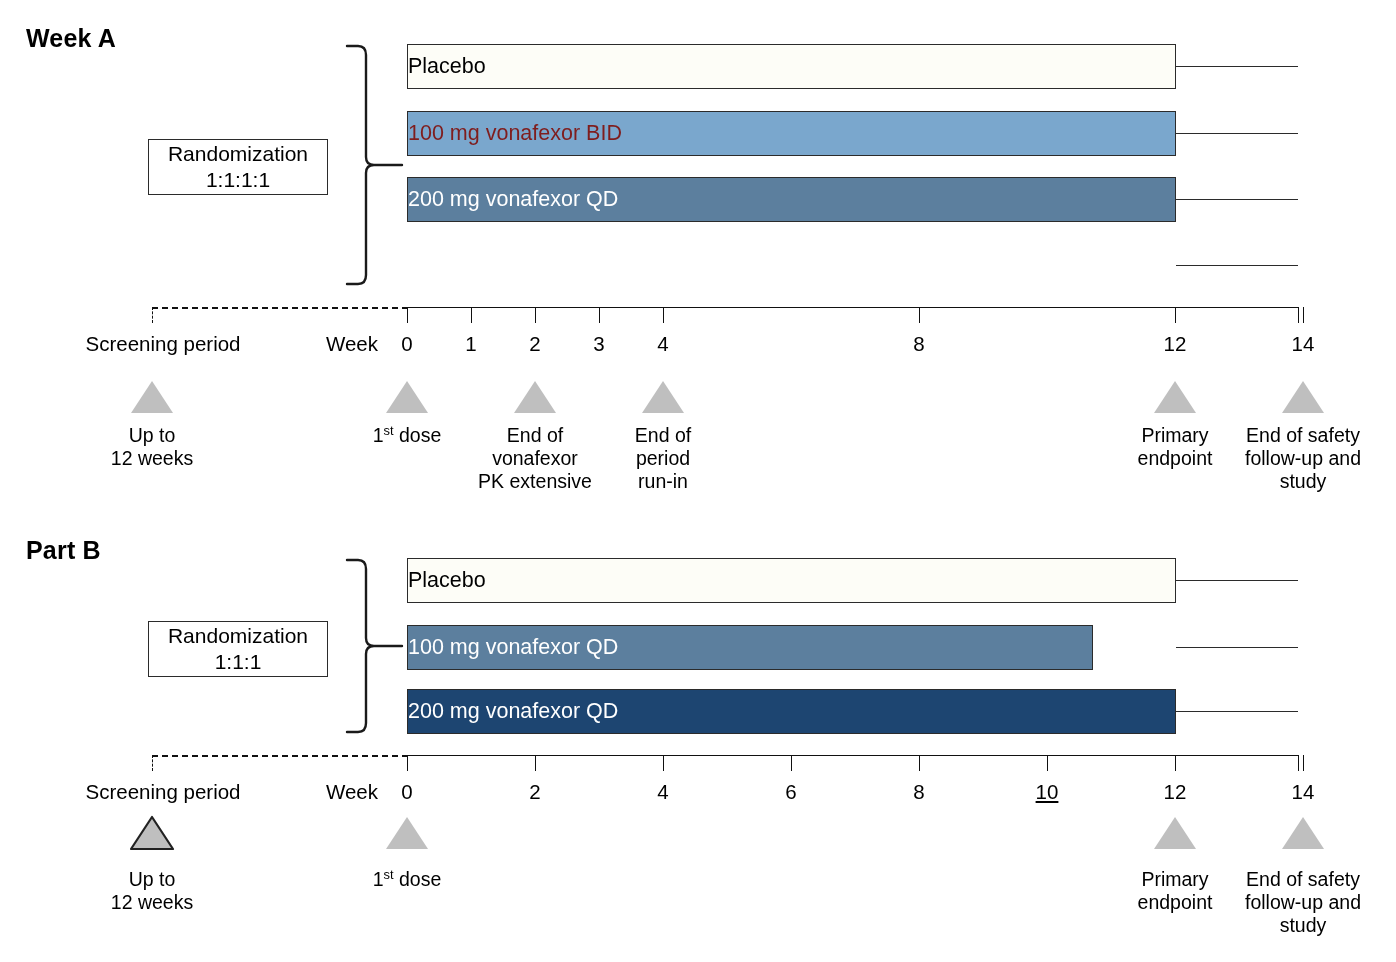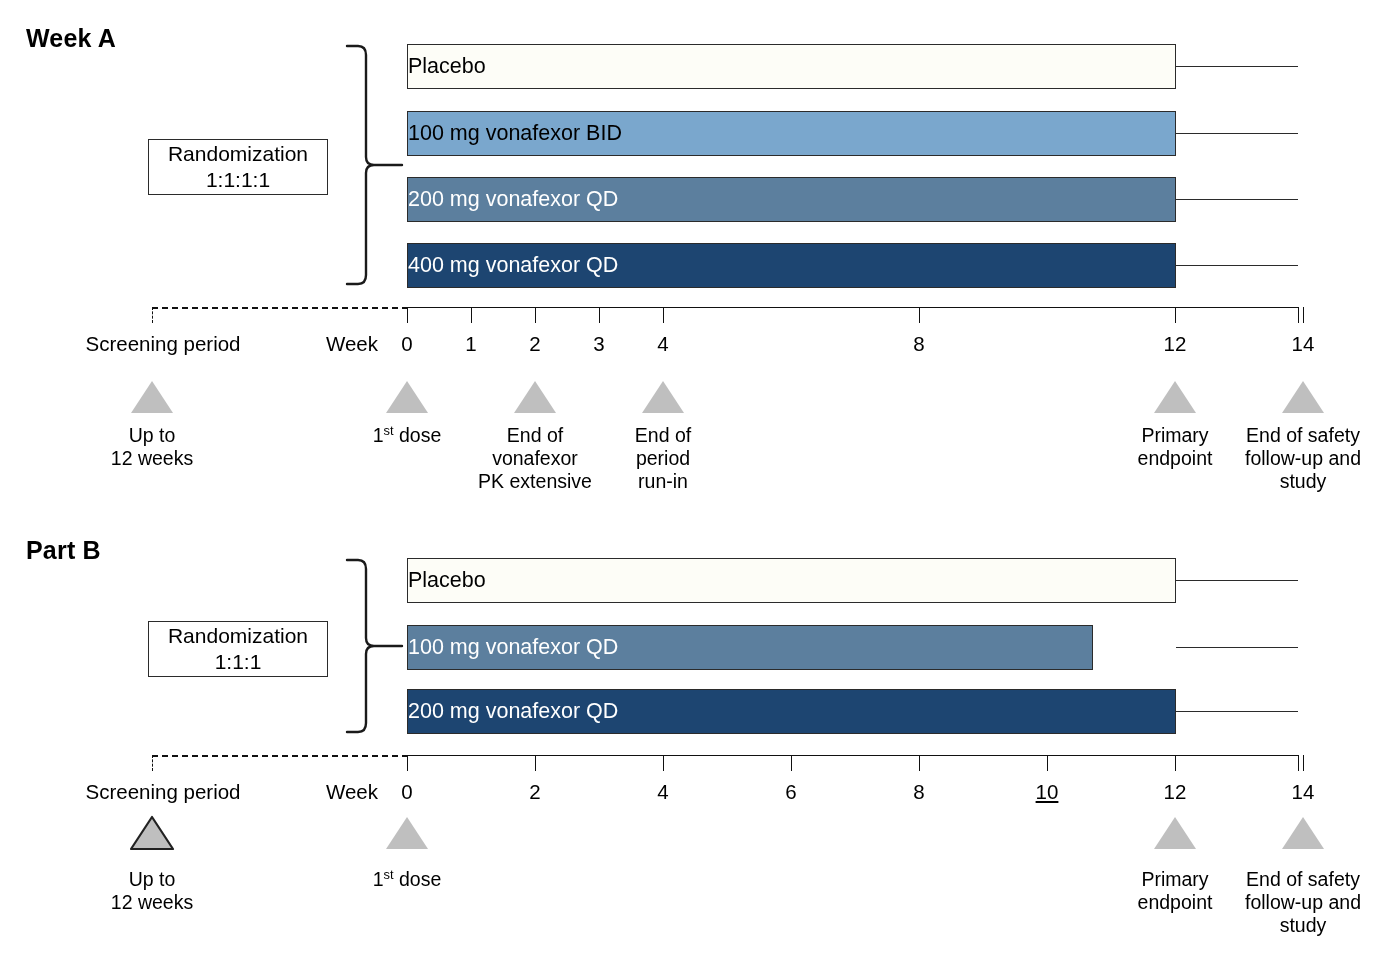--- a/index.html
+++ b/index.html
@@ -122,33 +122,30 @@
 
   <svg style="position:absolute; left:344px; top:44px;" width="62" height="242">
     <path d="M 3 2 L 14 2 Q 22 2 22 11 L 22 113 Q 22 121 30 121 L 58 121 L 30 121 Q 22 121 22 129 L 22 231 Q 22 240 14 240 L 3 240" fill="none" stroke="#1a1a1a" stroke-width="2.4" stroke-linecap="round" stroke-linejoin="round"></path>
   </svg>
 
   <div class="arm-bar" style="left: 407px; top: 44px; width: 769px; height: 45px; background: rgb(253, 253, 247); color: rgb(0, 0, 0);">
     <span>Placebo</span>
   </div>
   <div class="arm-tail" style="left:1176px; top:66px; width:122px;"></div>
 
-  <div class="arm-bar" style="left: 407px; top: 111px; width: 769px; height: 45px; background: rgb(122, 167, 205); color: #000000;">
+  <div class="arm-bar" style="left: 407px; top: 111px; width: 769px; height: 45px; background: rgb(122, 167, 205); color: #7f1d1d;">
     <span>100 mg vonafexor BID</span>
   </div>
   <div class="arm-tail" style="left:1176px; top:133px; width:122px;"></div>
 
   <div class="arm-bar" style="left: 407px; top: 177px; width: 769px; height: 45px; background: rgb(92, 127, 158); color: rgb(255, 255, 255);">
     <span>200 mg vonafexor QD</span>
   </div>
   <div class="arm-tail" style="left:1176px; top:199px; width:122px;"></div>
 
-  <div class="arm-bar" style="left: 407px; top: 243px; width: 769px; height: 45px; background: rgb(29, 69, 113); color: rgb(255, 255, 255);">
-    <span>400 mg vonafexor QD</span>
-  </div>
   <div class="arm-tail" style="left:1176px; top:265px; width:122px;"></div>
 
   <div class="axis-dashed" style="left:152px; top:307px; width:256px;"></div>
   <div class="tick-dashed" style="left:152px; top:307px; height:16px;"></div>
   <div class="axis-line" style="left:407px; top:307px; width:892px;"></div>
   <div class="tick" style="left:1298px; top:307px; height:16px;"></div>
 
   <div id="part-a-ticks">
       <div class="tick" style="left: 407px; top: 307px; height: 16px;"></div>
       <div class="tick-label" style="left: 407px; top: 332px;">0</div>

